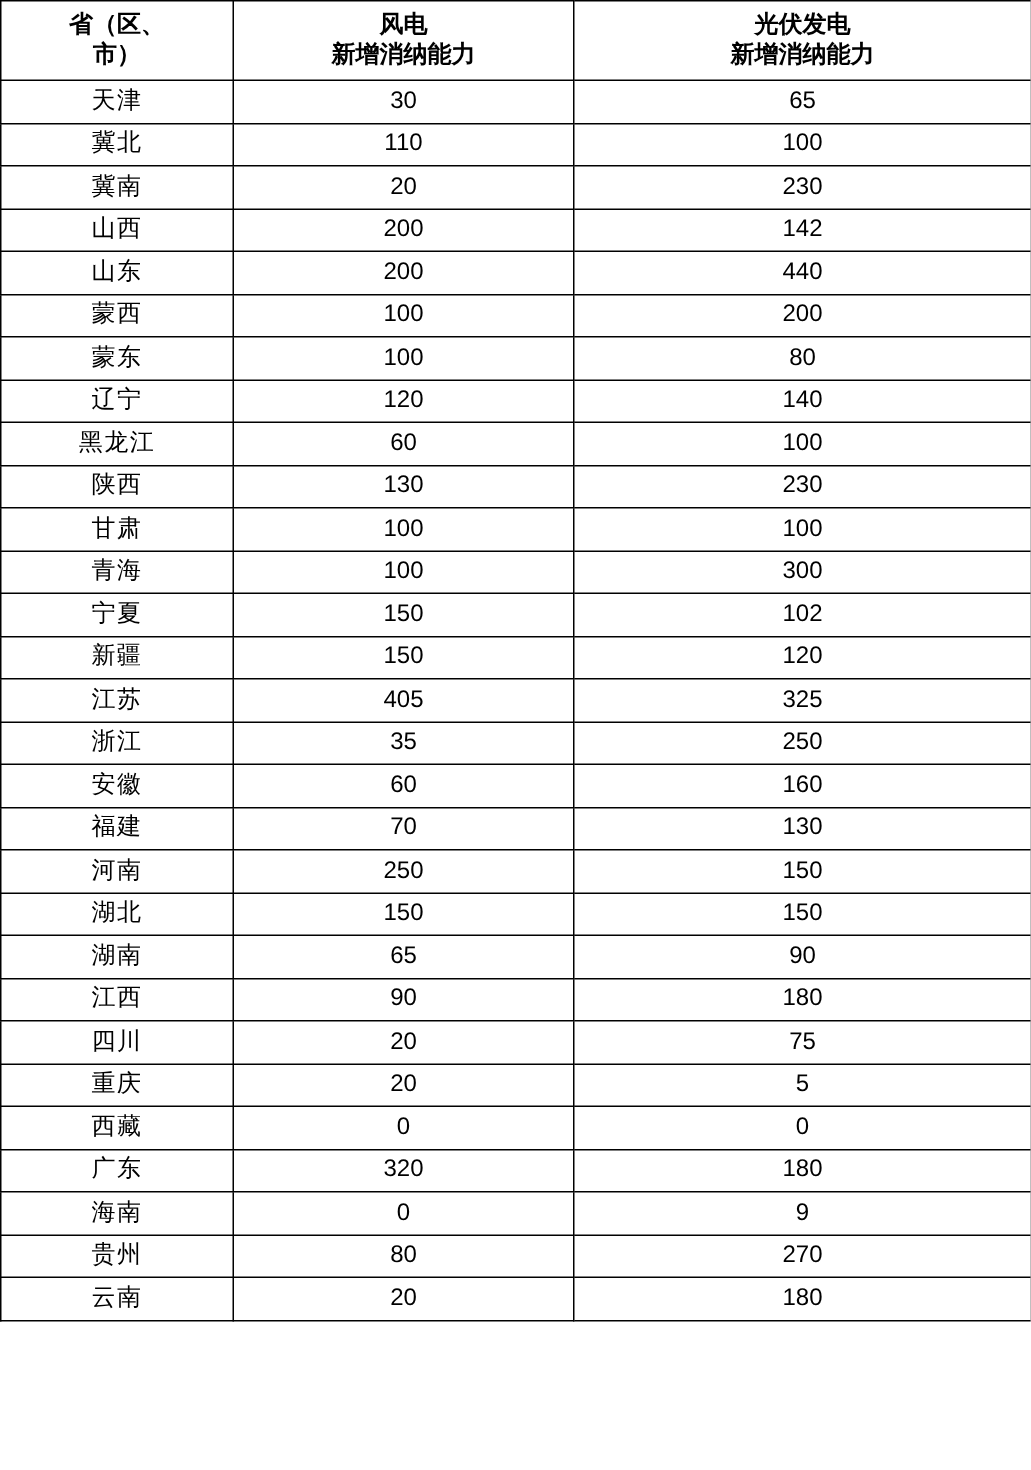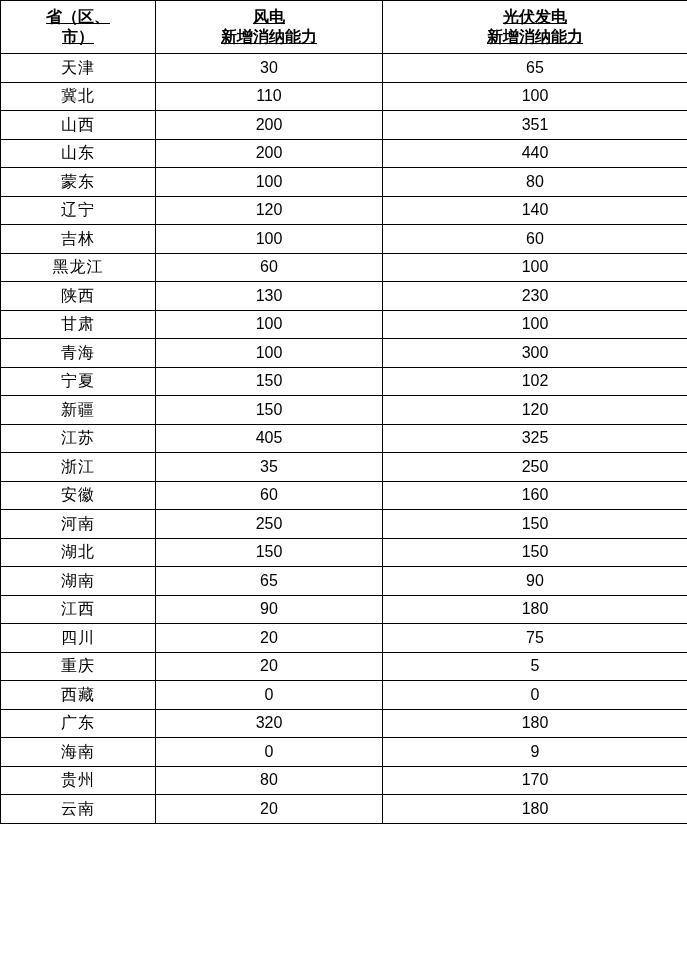--- a/index.html
+++ b/index.html
@@ -28,21 +28,20 @@
     text-align: center;
     vertical-align: middle;
     padding: 0;
     font-size: 16px;
     line-height: 1.25;
   }
   thead th {
     font-weight: bold;
     height: 52px;
     padding: 3px 8px;
-    text-decoration: underline;
   }
   thead th.province-head {
     text-align: left;
     padding-left: 14px;
     line-height: 1.45;
   }
   tbody td {
     height: 27.5px;
     font-weight: normal;
   }
@@ -81,45 +80,50 @@
         <td class="province-cell">天津</td>
         <td>30</td>
         <td>65</td>
       </tr>
       <tr>
         <td class="province-cell">冀北</td>
         <td>110</td>
         <td>100</td>
       </tr>
       <tr>
+        <td class="province-cell">冀南</td>
+        <td>20</td>
+        <td>230</td>
+      </tr>
+      <tr>
         <td class="province-cell">山西</td>
         <td>200</td>
-        <td>351</td>
+        <td>142</td>
       </tr>
       <tr>
         <td class="province-cell">山东</td>
         <td>200</td>
         <td>440</td>
       </tr>
       <tr>
+        <td class="province-cell">蒙西</td>
+        <td>100</td>
+        <td>200</td>
+      </tr>
+      <tr>
         <td class="province-cell">蒙东</td>
         <td>100</td>
         <td>80</td>
       </tr>
       <tr>
         <td class="province-cell">辽宁</td>
         <td>120</td>
         <td>140</td>
       </tr>
       <tr>
-        <td class="province-cell">吉林</td>
-        <td>100</td>
-        <td>60</td>
-      </tr>
-      <tr>
         <td class="province-cell">黑龙江</td>
         <td>60</td>
         <td>100</td>
       </tr>
       <tr>
         <td class="province-cell">陕西</td>
         <td>130</td>
         <td>230</td>
       </tr>
       <tr>
@@ -151,20 +155,25 @@
         <td class="province-cell">浙江</td>
         <td>35</td>
         <td>250</td>
       </tr>
       <tr>
         <td class="province-cell">安徽</td>
         <td>60</td>
         <td>160</td>
       </tr>
       <tr>
+        <td class="province-cell">福建</td>
+        <td>70</td>
+        <td>130</td>
+      </tr>
+      <tr>
         <td class="province-cell">河南</td>
         <td>250</td>
         <td>150</td>
       </tr>
       <tr>
         <td class="province-cell">湖北</td>
         <td>150</td>
         <td>150</td>
       </tr>
       <tr>
@@ -198,21 +207,21 @@
         <td>180</td>
       </tr>
       <tr>
         <td class="province-cell">海南</td>
         <td>0</td>
         <td>9</td>
       </tr>
       <tr>
         <td class="province-cell">贵州</td>
         <td>80</td>
-        <td>170</td>
+        <td>270</td>
       </tr>
       <tr>
         <td class="province-cell">云南</td>
         <td>20</td>
         <td>180</td>
       </tr>
     </tbody>
 </table>
 
 </body></html>

